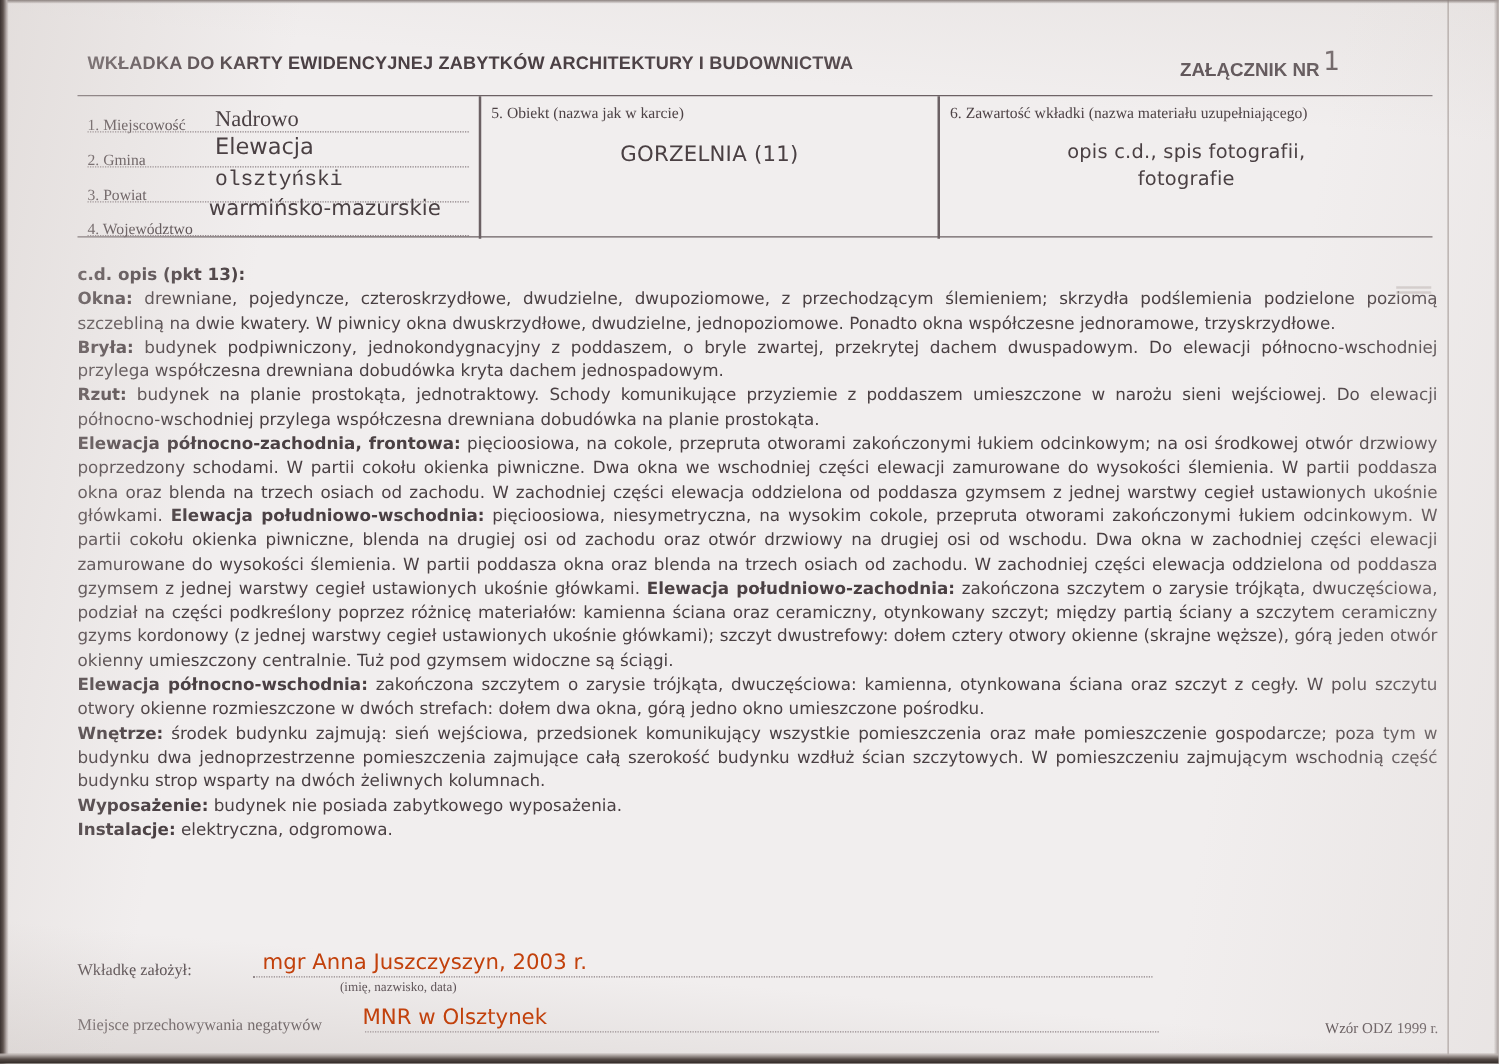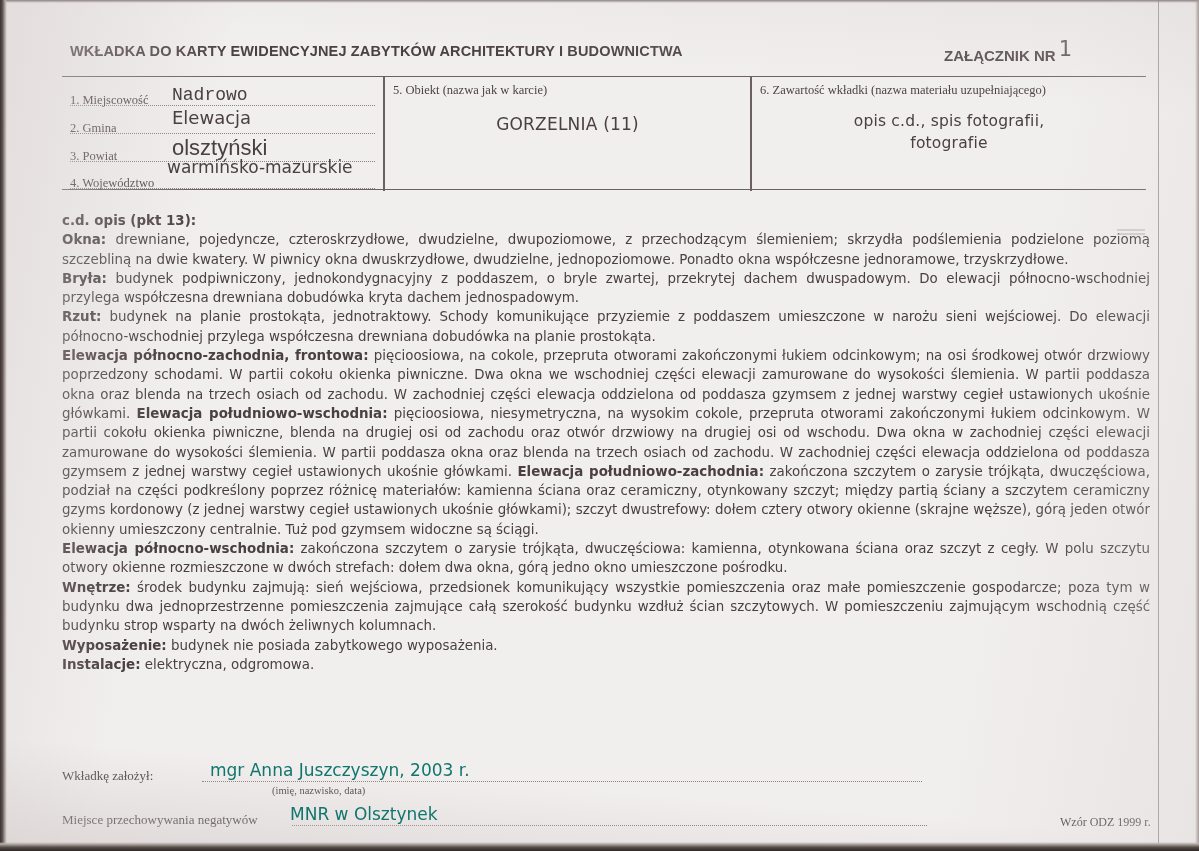--- a/index.html
+++ b/index.html
@@ -158,23 +158,23 @@
     left: 0; right: 0; bottom: 3px;
     border-bottom: 1px dotted #8a7f82;
     height: 0;
     z-index: 1;
   }
   #row-miejscowosc { top: 10px; }
   #row-gmina       { top: 38px; }
   #row-powiat      { top: 66px; }
   #row-wojewodztwo { top: 93px; }
 
-  #hand-nadrowo    { position:absolute; left:110px; top:8px;  font-family:Liberation Mono, monospace; font-size:18px; color:#4a4043; z-index:4;}
+  #hand-nadrowo    { position:absolute; left:110px; top:8px;  font-family:Liberation Serif, serif; font-size:18px; color:#4a4043; z-index:4;}
   #hand-olsztynek  { position:absolute; left:110px; top:30px; font-family:"DejaVu Sans",sans-serif; font-size:18px; color:#4a4043; z-index:4;}
-  #hand-olsztynski { position:absolute; left:110px; top:58px; font-family:Liberation Sans, sans-serif; font-size:22px; color:#4a4043; z-index:4;}
+  #hand-olsztynski { position:absolute; left:110px; top:58px; font-family:Liberation Mono, monospace; font-size:17px; color:#4a4043; z-index:4;}
   #hand-wojew      { position:absolute; left:105px; top:80px; font-family:"DejaVu Sans",sans-serif; font-size:17px; color:#4a4043; z-index:4;}
 
   
   #body-text {
     position: absolute;
     left: 62px;
     top: 211px;
     width: 1088px;
     font-family: "DejaVu Sans", sans-serif;
     font-size: 13.4px;
@@ -221,21 +221,21 @@
     bottom: 2px;
     border-bottom: 1px dotted #8a7f82;
     height: 0;
     z-index: 1;
   }
   .foot-hand {
     position: absolute;
     bottom: 4px;
     font-family: "DejaVu Sans", sans-serif;
     font-size: 17px;
-    color: #0f766e;
+    color: #c2410c;
     z-index: 3;
     white-space: nowrap;
     text-align: right;
   }
   #row-zalozyl { left: 0; top: 8px; width: 920px; }
   #row-zalozyl .foot-dots { left: 140px; right: 60px; }
   #row-zalozyl .foot-hand { left: 148px; }
 
   #caption-imie {
     position: absolute;

